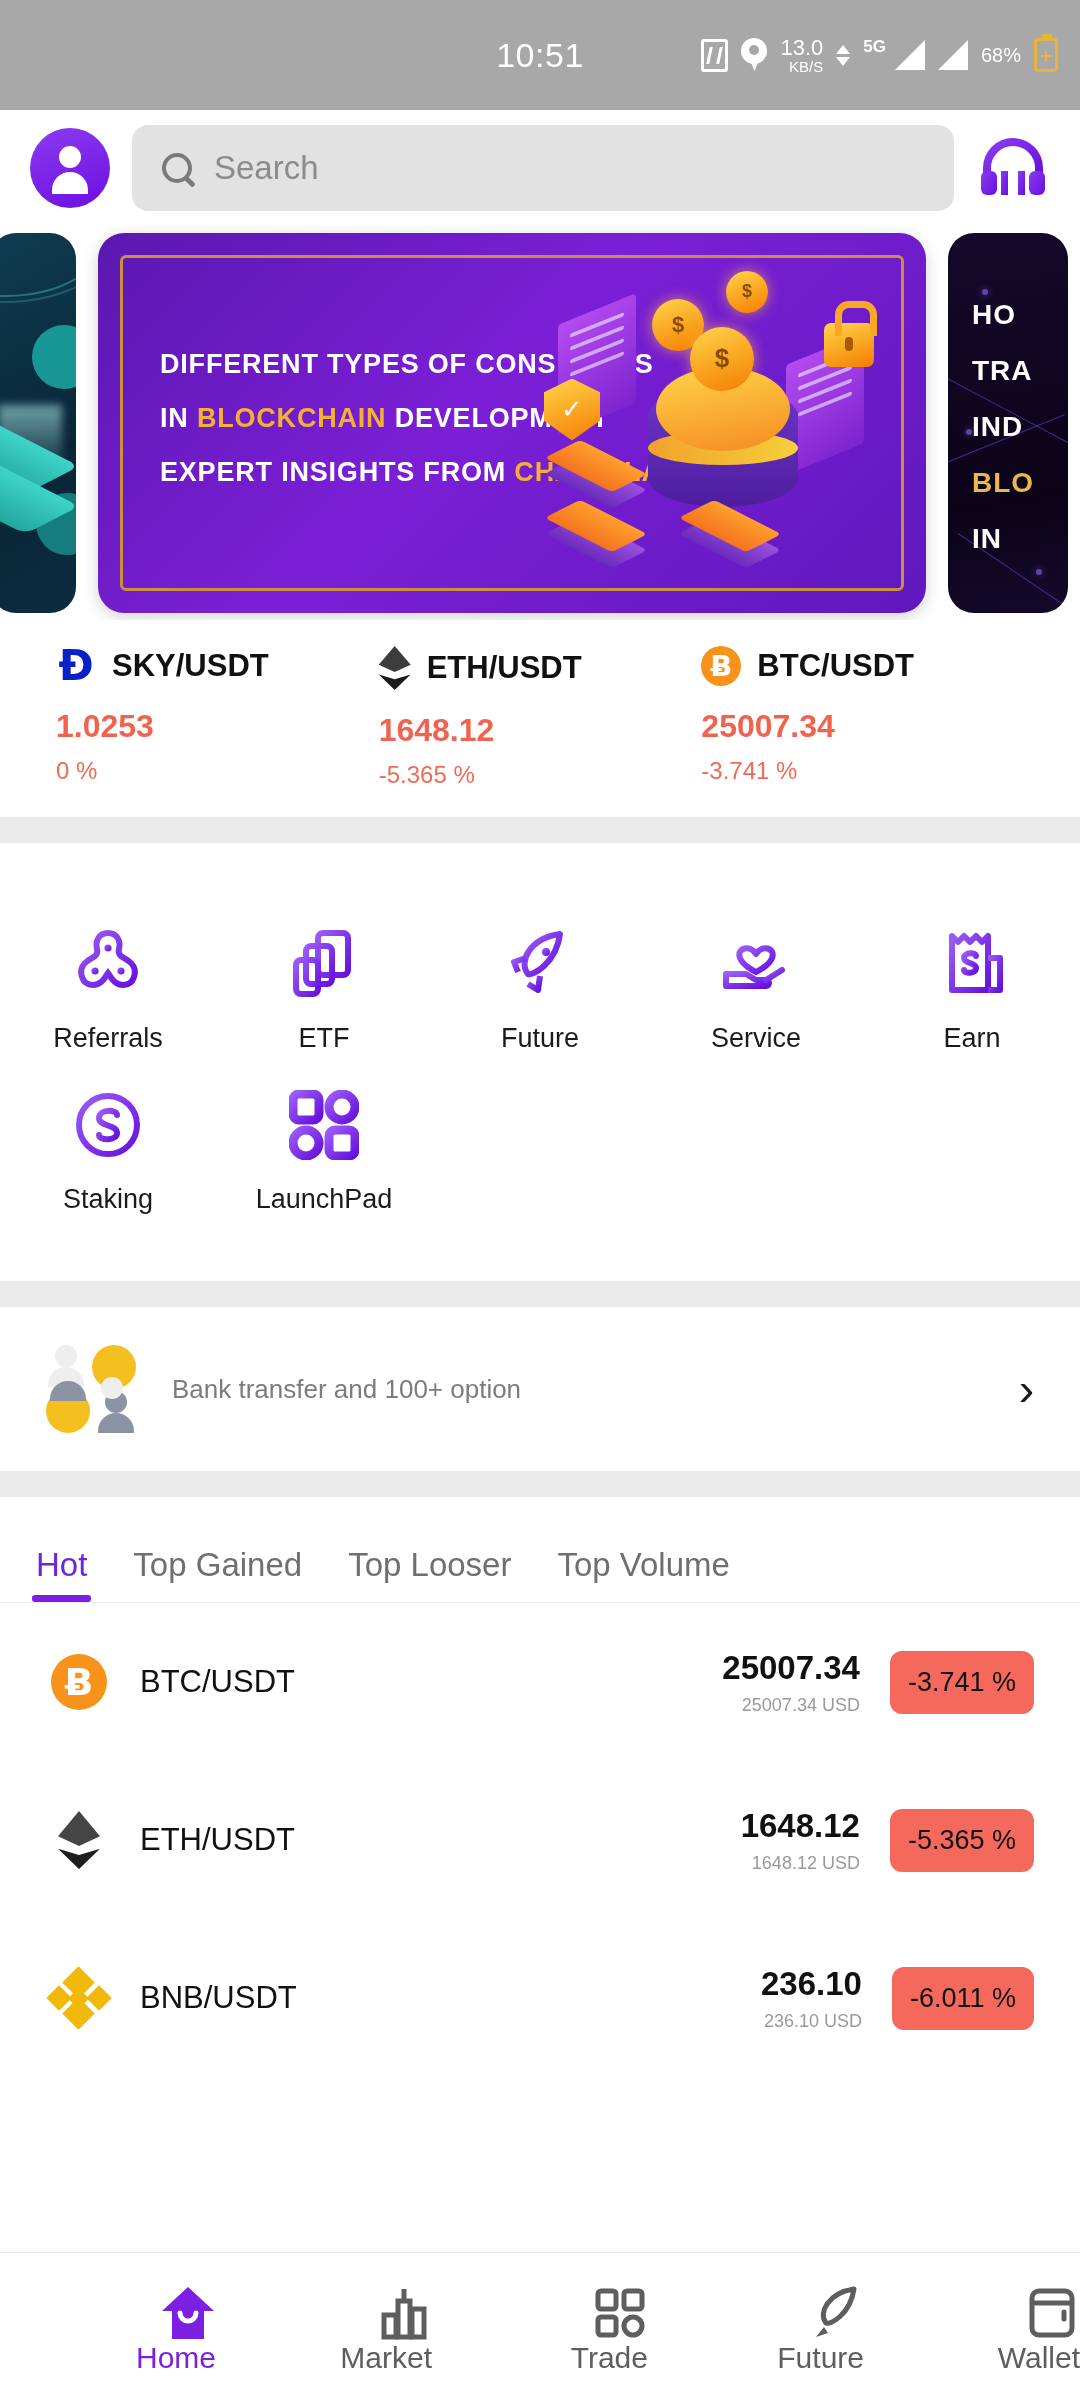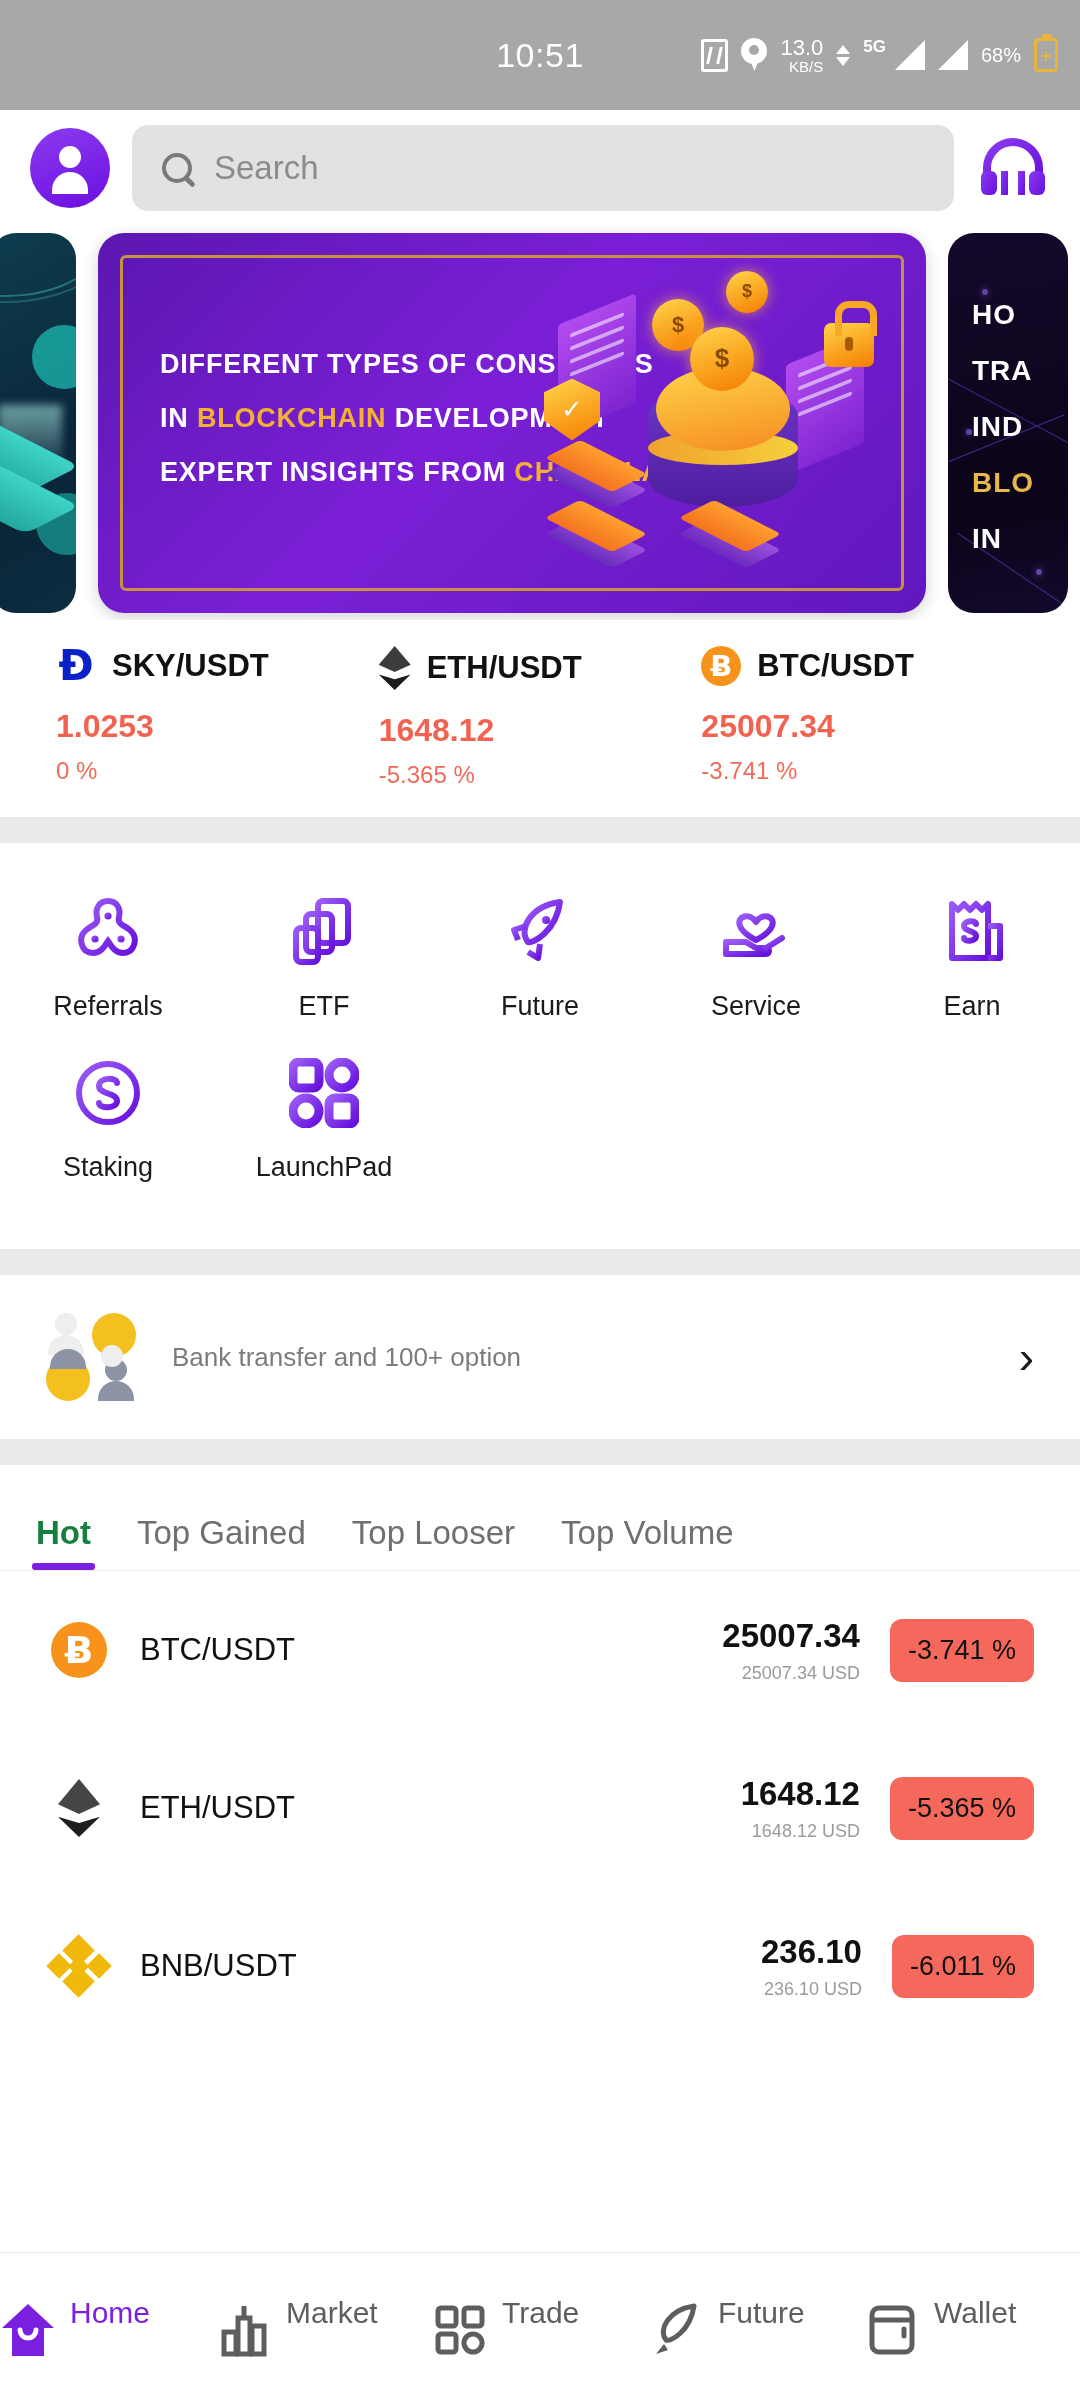--- a/index.html
+++ b/index.html
@@ -126,21 +126,21 @@
   .ci { width:40px; height:40px; border-radius:50%; display:flex; align-items:center; justify-content:center; flex:none; font-weight:700; }
   .ci-sky { background:transparent; color:#0b21c8; font-size:42px; line-height:1; font-family:"DejaVu Sans", sans-serif; }
   .ci-btc { background:#f7931a; color:#fff; font-size:29px; font-family:"DejaVu Sans", sans-serif; }
   .ci-eth { background:transparent; width:32px; height:44px; position:relative; }
   .ci-eth::before { content:""; position:absolute; top:0; left:0; width:32px; height:26px; background:#3c3c3d; clip-path:polygon(50% 0,100% 72%,50% 100%,0 72%); }
   .ci-eth::after { content:""; position:absolute; bottom:0; left:0; width:32px; height:20px; background:#1c1c1c; clip-path:polygon(50% 100%,100% 22%,50% 46%,0 22%); }
 
   .gapbar { height:26px; background:#eaeaea; flex:none; }
 
   
-  .quick { padding:50px 0 34px 0; flex:none; }
+  .quick { padding:50px 0 34px 0; flex:none;margin-top:32px; }
   .qrow { display:flex; }
   .qcell { width:20%; display:flex; flex-direction:column; align-items:center; gap:20px; margin-bottom:32px; }
   .qcell .lbl { font-size:27px; color:#1b1b1b; }
   .qi { width:78px; height:78px; display:flex; align-items:center; justify-content:center; }
 
   
   .p2p { display:flex; align-items:center; padding:36px 46px; gap:34px; flex:none; }
   .p2p-ic { width:92px; height:92px; position:relative; flex:none; }
   .p2p-ic .per { position:absolute; width:40px; height:42px; }
   .p2p-ic .per .h { position:absolute; top:0; left:9px; width:22px; height:22px; border-radius:50%; }
@@ -148,21 +148,21 @@
   .p2p-ic .g .h, .p2p-ic .g .b { background:#eeeeee; }
   .p2p-ic .k .h, .p2p-ic .k .b { background:#8b93a5; }
   .p2p-ic .coin { position:absolute; width:44px; height:44px; border-radius:50%; background:#f4c01f; }
   .p2p-txt .t { font-size:33px; font-weight:700; color:#111; margin-bottom:12px; }
   .p2p-txt .s { font-size:26px; color:#7c7c7c; }
   .p2p-arrow { margin-left:auto; font-size:46px; color:#1b1b1b; font-weight:300; line-height:1; }
 
   
   .tabs { display:flex; align-items:flex-end; padding:0 36px; gap:46px; height:106px; border-bottom:1px solid #ededed; flex:none; }
   .tab { font-size:33px; color:#6f6f6f; padding-bottom:18px; position:relative; }
-  .tab.on { color:#15803d; font-weight:700; }
+  .tab.on { color:#6d28d9; font-weight:400; }
   .tab.on::after { content:""; position:absolute; left:-4px; right:-4px; bottom:0; height:7px; background:#7b1fe0; border-radius:3px; }
 
   
   .list { flex:1; }
   .row { display:flex; align-items:center; height:158px; padding:0 46px; }
   .row .ic { width:66px; display:flex; justify-content:center; flex:none; }
   .row .pair { font-size:31px; color:#111; margin-left:28px; }
   .row .vals { margin-left:auto; text-align:right; margin-right:30px; }
   .row .vals .p { font-size:33px; font-weight:700; color:#111; margin-bottom:8px; }
   .row .vals .u { font-size:18px; color:#9a9a9a; }
@@ -174,21 +174,21 @@
   .ci-bnb-lg { width:58px; height:58px; position:relative; }
   .ci-bnb-lg i { position:absolute; background:#f0b90b; }
   .ci-bnb-lg .d1 { width:23px; height:23px; top:2px; left:17px; transform:rotate(45deg); }
   .ci-bnb-lg .d2 { width:18px; height:18px; top:20px; left:0px; transform:rotate(45deg); }
   .ci-bnb-lg .d3 { width:18px; height:18px; top:20px; right:0px; transform:rotate(45deg); }
   .ci-bnb-lg .d4 { width:15px; height:15px; top:22px; left:21px; transform:rotate(45deg); }
   .ci-bnb-lg .d5 { width:23px; height:23px; bottom:2px; left:17px; transform:rotate(45deg); }
 
   
   .bottomnav { height:148px; border-top:1px solid #e6e6e6; display:flex; align-items:center; flex:none; background:#fff; }
-  .nv { flex:1; display:flex; flex-direction:row; align-items:flex-start; gap:14px; }
+  .nv { flex:1; display:flex; flex-direction:column; align-items:flex-end; gap:0; }
   .nv .nl { font-size:30px; color:#5e5e5e; }
   .nv.on .nl { color:#7b1fe0; }
   .nvi { height:62px; display:flex; align-items:flex-end; justify-content:center; }
 </style>
 </head>
 <body>
 
 <div class="screen">
 
   <div class="statusbar">

